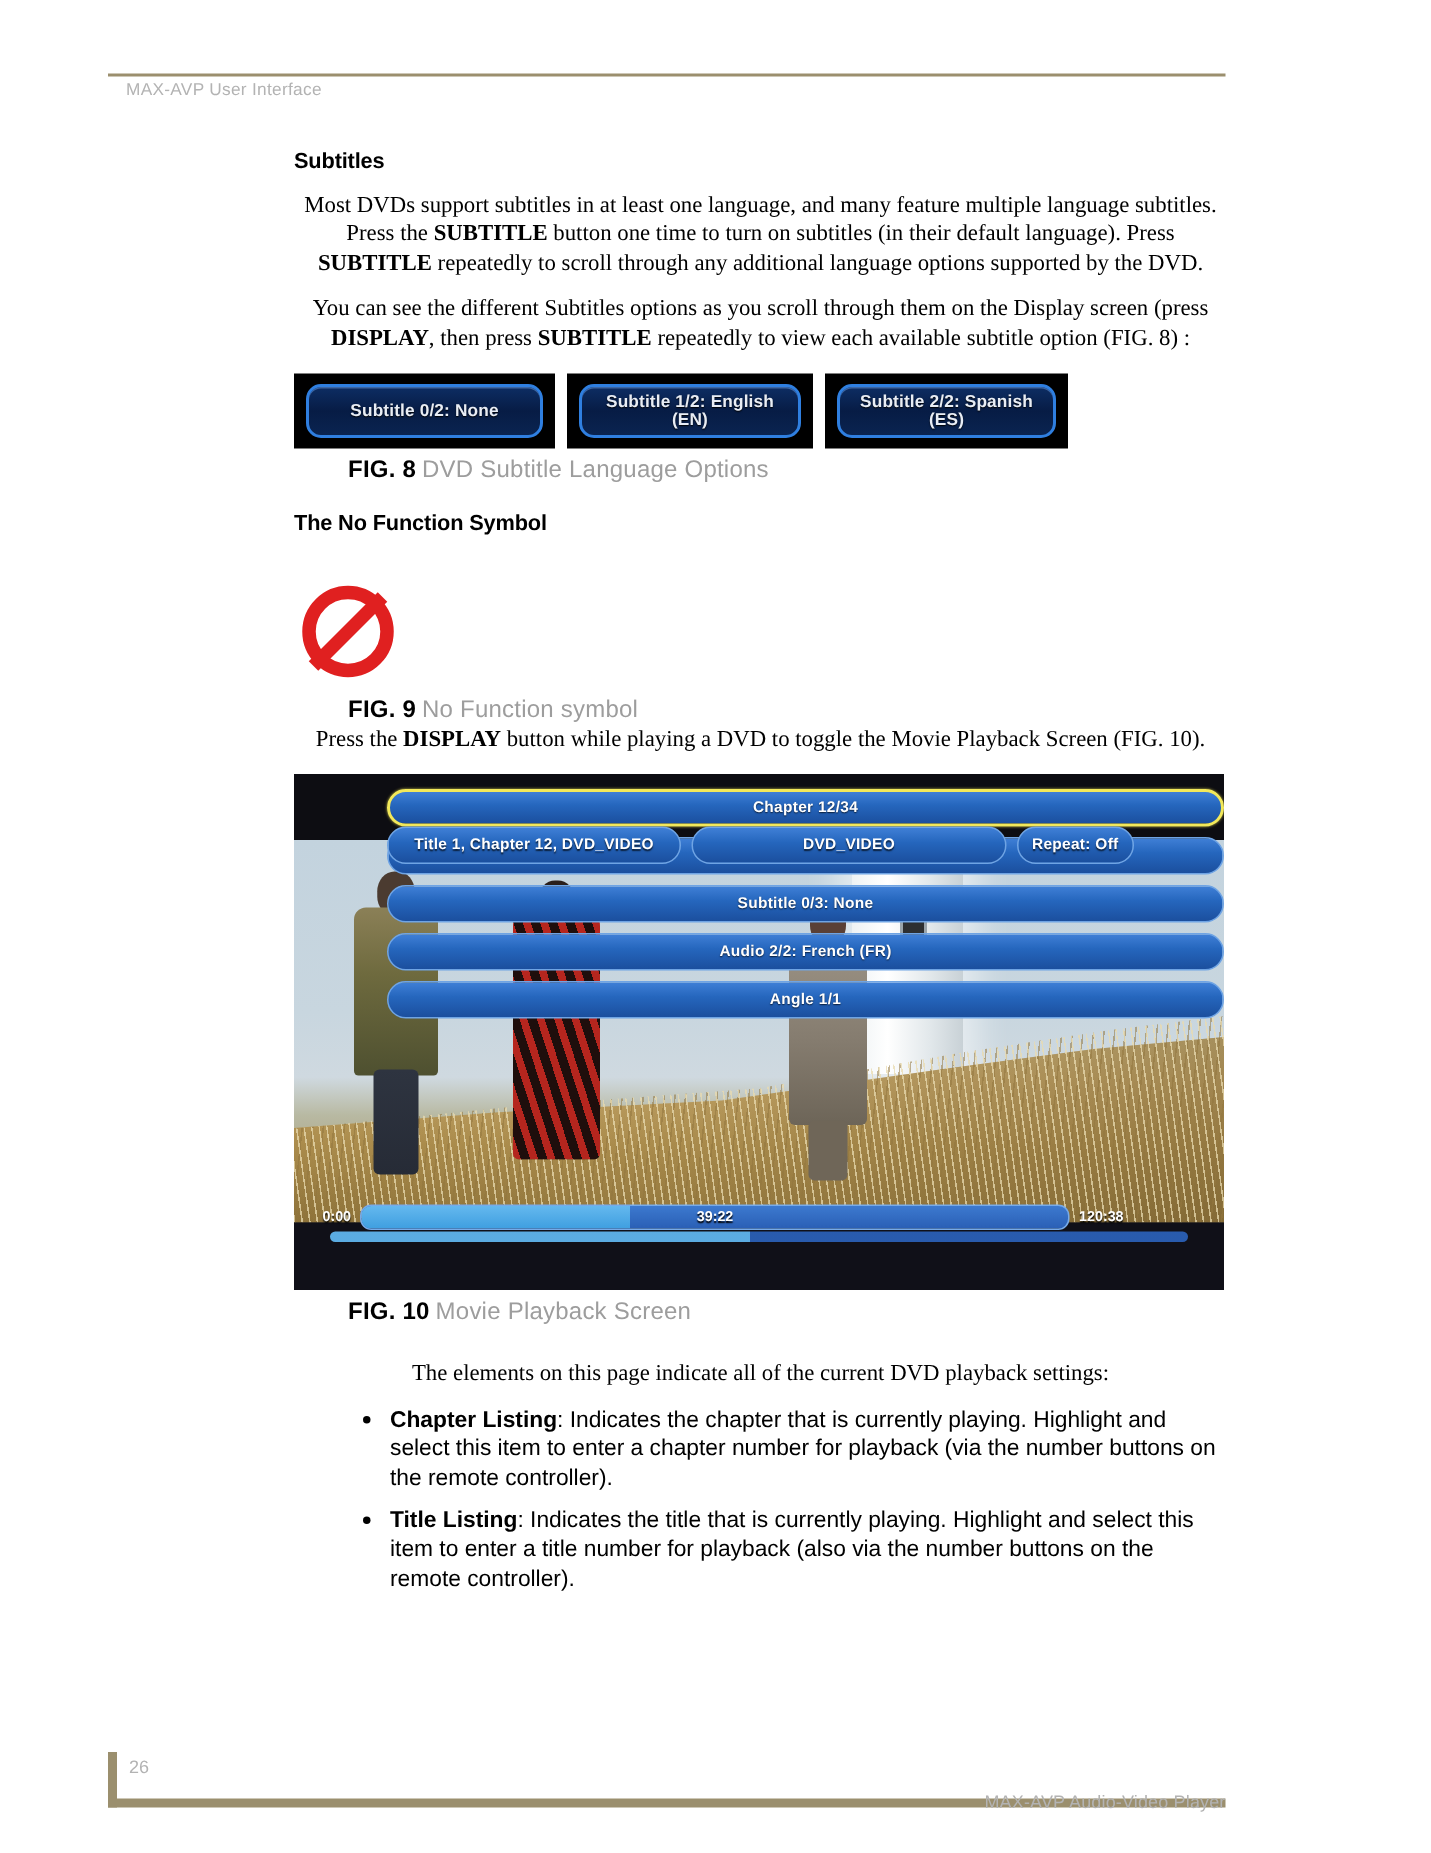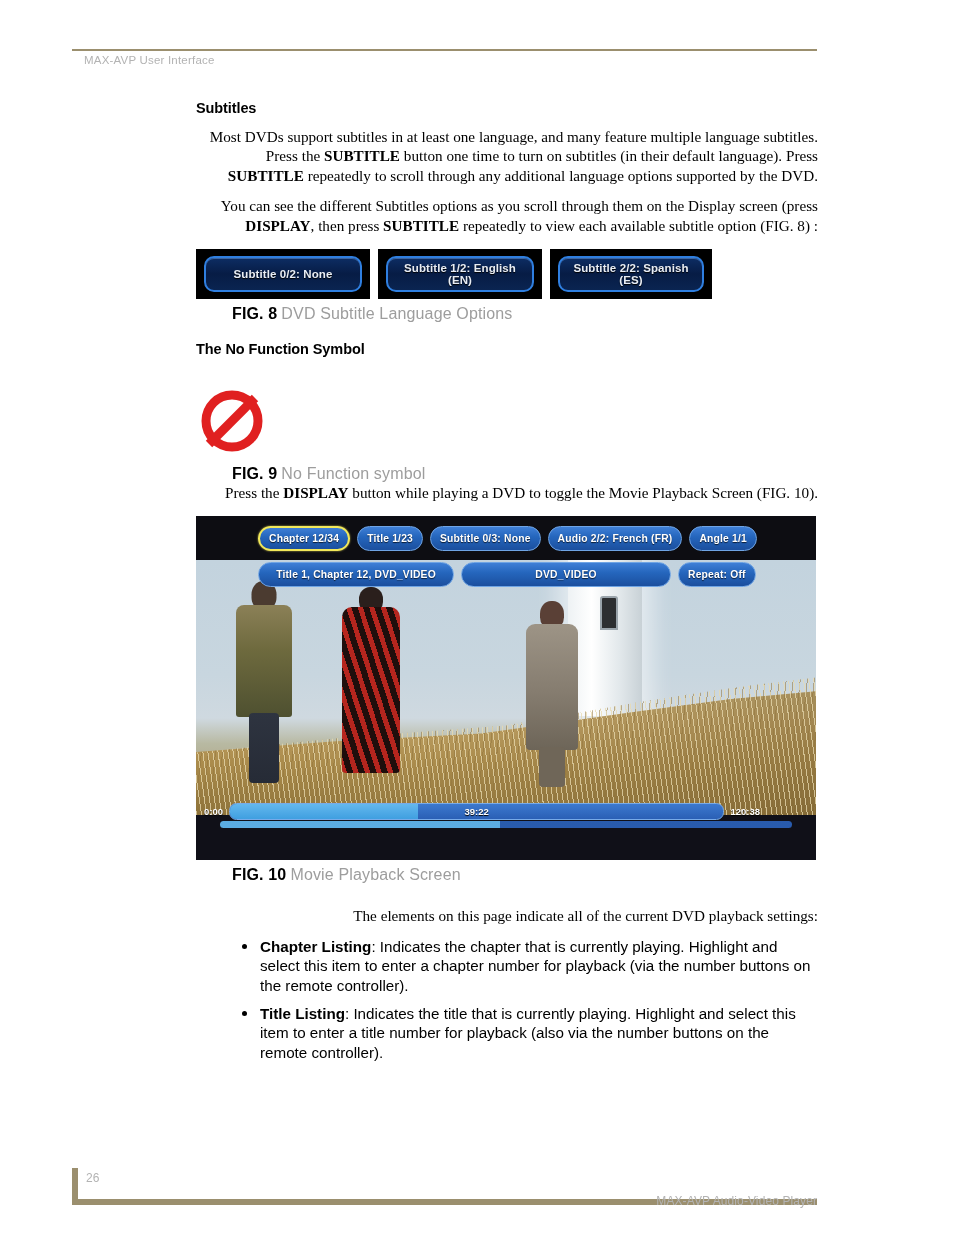--- a/index.html
+++ b/index.html
@@ -49,21 +49,21 @@
     font-size: 14.5px;
     color: #000000;
     margin: 0 0 11px 0;
     letter-spacing: -.1px;
   }
   p.body-text {
     font-family: "Liberation Serif", serif;
     font-size: 15.2px;
     line-height: 19.4px;
     margin: 0 0 11px 0;
-    text-align: right;
+    text-align: center;
     color: #000;
   }
   p.body-text b { font-weight: bold; }
   p.body-text i { font-style: italic; }
 
   
   .fig-caption {
     font-family: "Liberation Sans", sans-serif;
     font-size: 16px;
     color: #9d9d9d;
@@ -234,22 +234,22 @@
   
   .osd-row {
     position: absolute;
     left: 0;
     width: 620px;
     display: flex;
     gap: 7px;
     padding-left: 62px;
     box-sizing: border-box;
   }
-  #osd-row-1 { top: 10px; }
-  #osd-row-2 { top: 46px; }
+  #osd-row-1 { top: 10px; flex-direction: column; }
+  #osd-row-2 { top: 35px; }
 
   .osd-btn {
     height: 25px;
     border-radius: 12.5px;
     background: linear-gradient(180deg,#3f7fd6 0%,#2566bd 42%,#1b4f9e 100%);
     border: 1px solid #6fa4e4;
     display: flex;
     align-items: center;
     justify-content: center;
     font-family: "Liberation Sans", sans-serif;
@@ -269,21 +269,21 @@
 
   
   #progress-wrap {
     position: absolute;
     left: 0;
     bottom: 40px;
     width: 572px;
     height: 17px;
     display: flex;
     align-items: center;
-    padding: 0 8px;
+    padding: 0 19px;
     box-sizing: border-box;
   }
   #time-start, #time-end {
     font-family: "Liberation Sans", sans-serif;
     font-weight: bold;
     font-size: 9.5px;
     color: #ffffff;
     text-shadow: 0 1px 1px #000;
   }
   #time-start { margin-right: 6px; }

